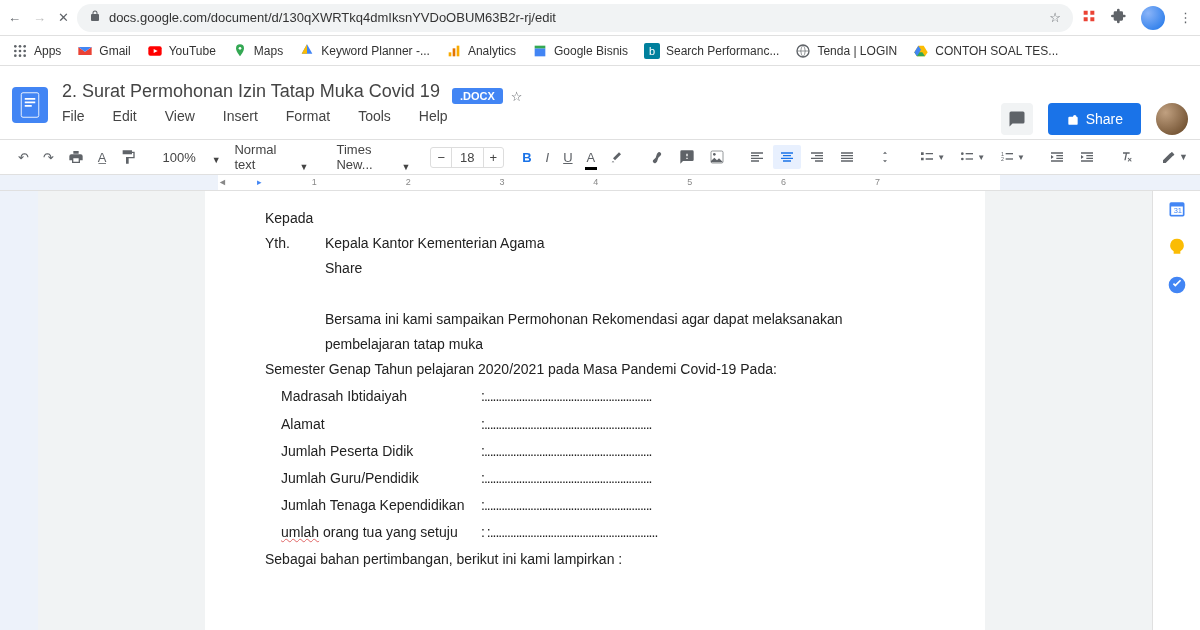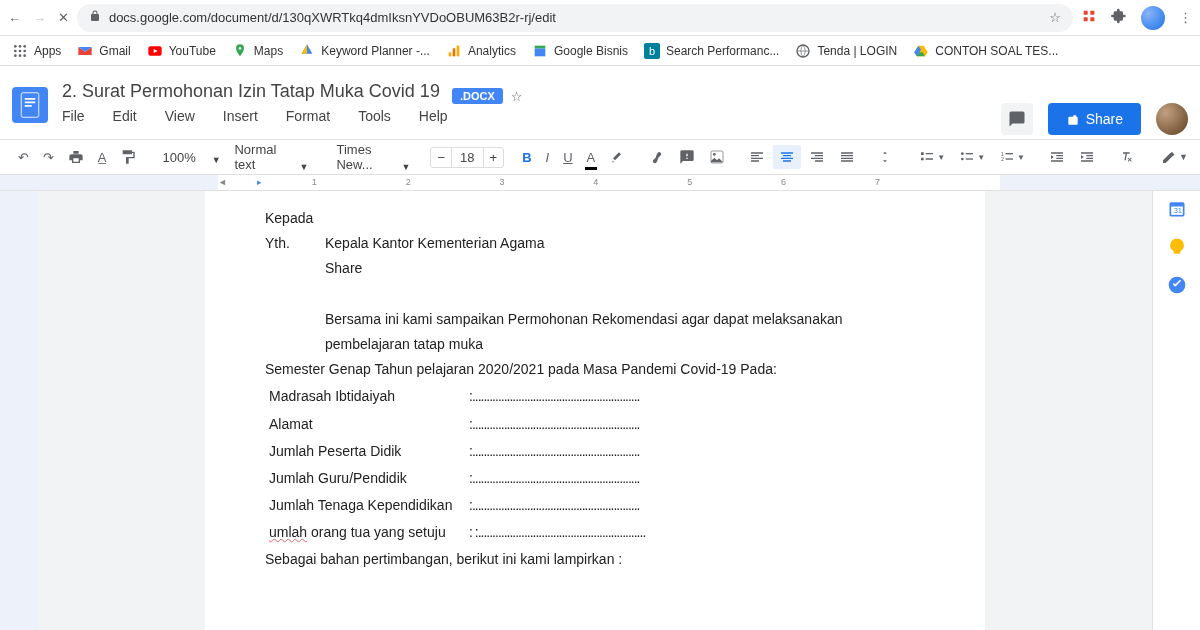--- a/index.html
+++ b/index.html
@@ -57,21 +57,21 @@
 .ruler-end { flex: 0 0 200px; background: #edf2fa; }
 
 
 .content-wrap { display: flex; height: calc(630px - 36px - 30px - 54px - 36px - 16px); }
 .left-gutter { width: 38px; background: #edf2fa; }
 .doc-area { flex: 1; background: #f1f3f4; overflow-y: scroll; display: flex; justify-content: center; padding: 0; }
 .page { background: #fff; width: 780px; min-height: 900px; padding: 15px 80px 30px 60px; font-family: 'Times New Roman', serif; font-size: 14px; line-height: 1.8; color: #222; }
 .addr-row { display: flex; }
 .addr-l { width: 60px; }
 .indent { margin-left: 60px; }
-.field-row { display: flex; margin: 2px 4px; }
+.field-row { display: flex; margin: 2px 16px; }
 .field-l { width: 200px; }
 .dotted { letter-spacing: -1px; }
 .underwave { text-decoration: underline wavy #e06666; text-decoration-thickness: 1px; }
 .sidebar-right { width: 48px; background: #fff; border-left: 1px solid #e0e0e0; display: flex; flex-direction: column; align-items: center; padding-top: 8px; gap: 18px; }
 .side-icon { width: 20px; height: 20px; }
 
 
 .doc-area::-webkit-scrollbar { width: 14px; }
 .doc-area::-webkit-scrollbar-track { background: #f1f1f1; }
 .doc-area::-webkit-scrollbar-thumb { background: #c1c1c1; border-radius: 2px; }

